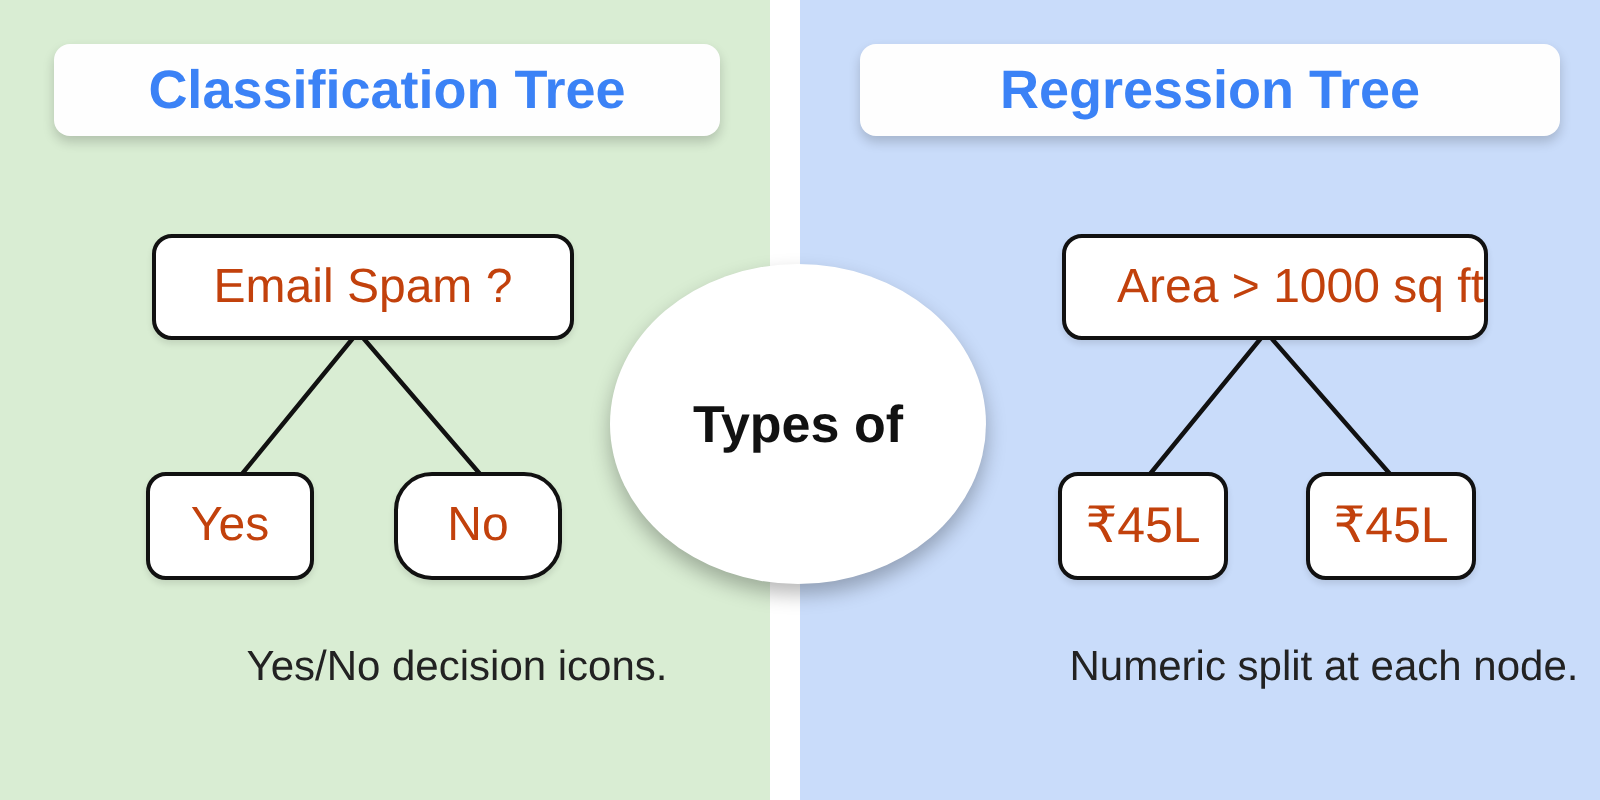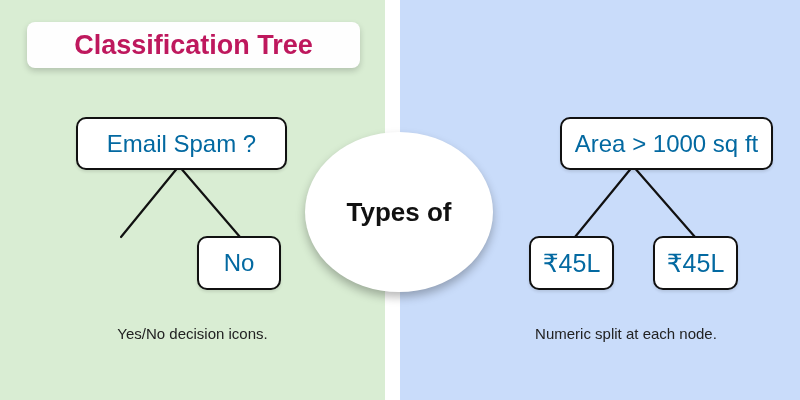--- a/index.html
+++ b/index.html
@@ -45,54 +45,55 @@
     top: 22px;
     height: 46px;
     background: #fefefe;
     border-radius: 8px;
     box-shadow: 0 3px 6px rgba(0,0,0,0.18);
     display: flex;
     align-items: center;
     justify-content: center;
     font-weight: bold;
     font-size: 27px;
-    color: #be185d;
+    color: #3b82f6;
     z-index: 2;
   }
   .title-left  { left: 27px;  width: 333px; }
   .title-right { left: 430px; width: 350px; }
   .node {
     position: absolute;
     background: #ffffff;
     border: 2px solid #111111;
     border-radius: 10px;
     box-shadow: 0 2px 3px rgba(0,0,0,0.10);
     display: flex;
     align-items: center;
     justify-content: center;
-    color: #0369a1;
+    color: #c2410c;
     z-index: 2;
     white-space: nowrap;
   }
   .node-root { top: 117px; height: 49px; font-size: 24px; }
   .node-email { left: 76px;  width: 207px; }
-  .node-area  { left: 560px; width: 209px; }
+  .node-area  { left: 531px; width: 209px; justify-content: flex-end; }
   .node-leaf { top: 236px; height: 50px; font-size: 24px; }
   .node-yes  { left: 73px;  width: 80px; }
-  .node-no   { left: 197px; width: 80px; }
+  .node-no   { left: 197px; width: 80px; border-radius: 19px; }
   .node-r1   { left: 529px; width: 81px; font-size: 25px; }
   .node-r2   { left: 653px; width: 81px; font-size: 25px; }
   .caption {
     position: absolute;
     top: 319px;
-    font-size: 15px;
+    font-size: 21px;
     line-height: 30px;
     text-align: center;
     color: #222222;
     z-index: 2;
+    padding-left: 36px;
   }
   .caption-left  { left: 0px;   width: 385px; }
   .caption-right { left: 426px; width: 400px; }
   .center-ellipse {
     position: absolute;
     left: 305px; top: 132px;
     width: 188px; height: 160px;
     background: #ffffff;
     border-radius: 50%;
     box-shadow: 0 5px 10px rgba(0,0,0,0.28);
@@ -123,25 +124,31 @@
     <line x1="179" y1="166" x2="121" y2="237"></line>
     <line x1="179" y1="166" x2="240" y2="237"></line>
     <line x1="633" y1="166" x2="575" y2="237"></line>
     <line x1="633" y1="166" x2="695" y2="237"></line>
   </svg>
 
   <div class="title-card title-left">
     <span>Classification Tree</span>
   </div>
 
+  <div class="title-card title-right">
+    <span>Regression Tree</span>
+  </div>
 
   <div class="node node-root node-email">
     <span>Email Spam ?</span>
   </div>
 
+  <div class="node node-leaf node-yes">
+    <span>Yes</span>
+  </div>
 
   <div class="node node-leaf node-no">
     <span>No</span>
   </div>
 
   <div class="caption caption-left">Yes/No decision icons.</div>
 
   <div class="node node-root node-area">
     <span>Area &gt; 1000 sq ft</span>
   </div>

